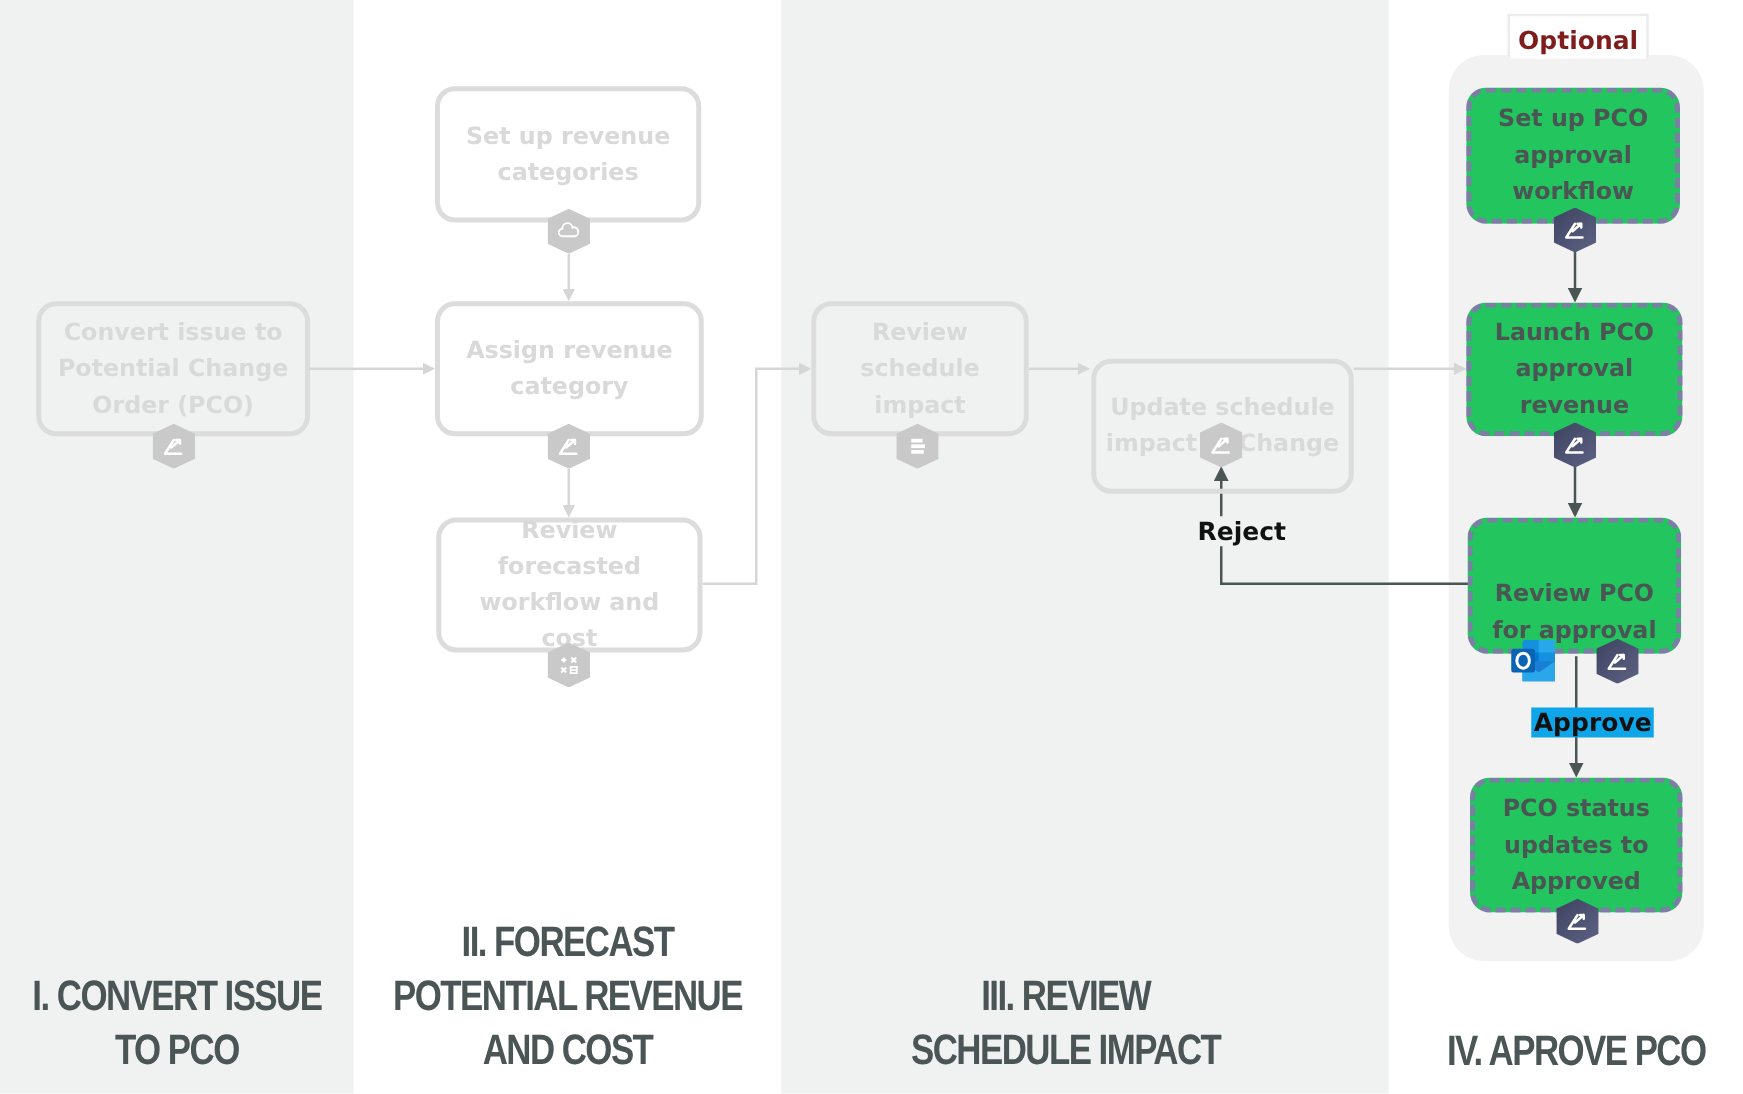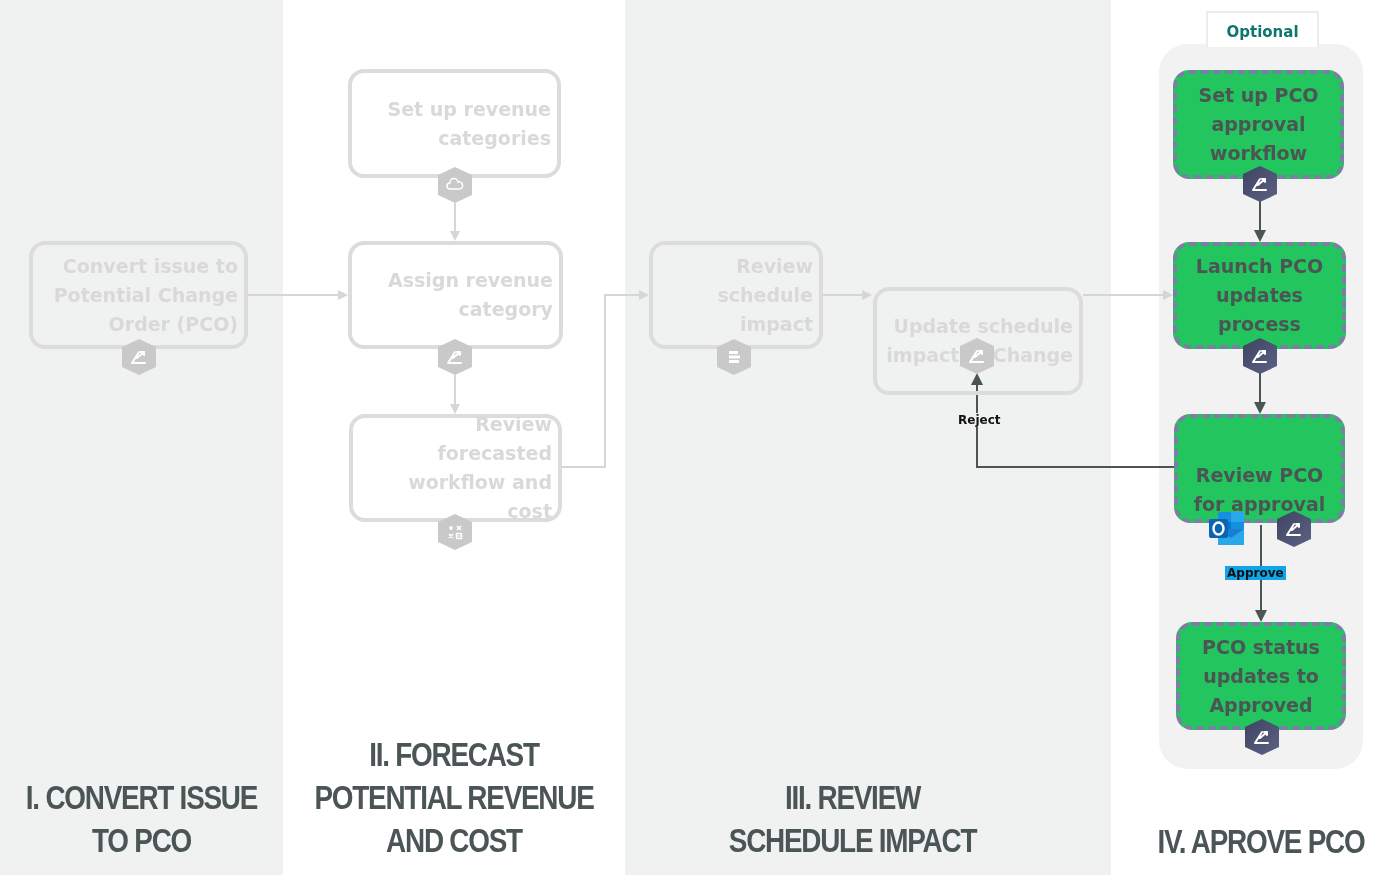--- a/index.html
+++ b/index.html
@@ -27,52 +27,52 @@
   .t4 { left: 1111px; width: 300px; top: 820px; }
 
   .optional-panel {
     position: absolute; left: 1159px; top: 44px; width: 204px; height: 725px;
     background: #f2f2f2; border-radius: 28px;
   }
   .optional-tab {
     position: absolute; left: 1206px; top: 11px; width: 113px; height: 36px;
     background: #ffffff; border: 2px solid #ececec; border-bottom: none;
     box-sizing: border-box; text-align: center;
-    font-family: "DejaVu Sans", sans-serif; font-size: 15px; font-weight: bold;
-    color: #0f766e; line-height: 38px;
+    font-family: "DejaVu Sans", sans-serif; font-size: 20px; font-weight: bold;
+    color: #7f1d1d; line-height: 38px;
   }
 
   .node {
     position: absolute; box-sizing: border-box;
     display: flex; align-items: center; justify-content: center; text-align: center;
     font-family: "DejaVu Sans", sans-serif; font-weight: bold;
     font-size: 19px; line-height: 29px; padding: 0 6px;
     border-radius: 16px;
   }
-  .node.faded { border: 4px solid #dcdcdc; color: #d9d9d9; background: transparent; text-align: right; }
+  .node.faded { border: 4px solid #dcdcdc; color: #d9d9d9; background: transparent; }
   .node.active { border: 4px dashed #7a7fa3; color: #4b5654; background: #22c55e; }
 
   .badge {
     position: absolute; width: 34px; height: 36px;
     clip-path: polygon(50% 0, 100% 22%, 100% 78%, 50% 100%, 0 78%, 0 22%);
     display: flex; align-items: center; justify-content: center;
   }
   .badge.faded { background: #c9c9c9; }
   .badge.active { background: linear-gradient(135deg, #3f4361, #5d6284); }
   .badge svg { width: 20px; height: 20px; }
 
   .outlook {
     position: absolute; left: 1208px; top: 511px; width: 38px; height: 36px;
   }
 
   svg.connectors { position: absolute; left: 0; top: 0; width: 1394px; height: 875px; pointer-events: none; }
 
   .edge-label {
     position: absolute; font-family: "DejaVu Sans", sans-serif; font-weight: bold;
-    font-size: 12px; color: #111; background: transparent; padding: 0 2px;
+    font-size: 20px; color: #111; background: transparent; padding: 0 2px;
   }
   .lbl-reject { left: 956px; top: 413px; background: #f0f2f1; }
   .lbl-approve { left: 1225px; top: 566px; background: #0ea5e9; }
 </style>
 </head>
 <body>
 
 <div class="lane lane-1"></div>
 <div class="lane lane-2"></div>
 <div class="lane lane-3"></div>
@@ -165,21 +165,21 @@
 <div class="node active" style="left:1173px;top:70px;width:171px;height:109px;">
   <span>Set up PCO approval workflow</span>
 </div>
 <div class="badge active" style="left:1243px;top:166px;">
   <svg viewBox="0 0 20 20">
       <path d="M3,16 L10,5 M3,16 L16,16 M8,11 L15,5 M12,5 L15,5 L15,8" stroke="#fff" stroke-width="2" fill="none" stroke-linecap="round" stroke-linejoin="round"></path>
     </svg>
 </div>
 
 <div class="node active" style="left:1173px;top:242px;width:173px;height:107px;">
-  <span>Launch PCO updates process</span>
+  <span>Launch PCO approval revenue</span>
 </div>
 <div class="badge active" style="left:1243px;top:338px;">
   <svg viewBox="0 0 20 20">
       <path d="M3,16 L10,5 M3,16 L16,16 M8,11 L15,5 M12,5 L15,5 L15,8" stroke="#fff" stroke-width="2" fill="none" stroke-linecap="round" stroke-linejoin="round"></path>
     </svg>
 </div>
 
 <div class="node active" style="left:1174px;top:414px;width:171px;height:109px;align-items:flex-end;">
   <span>Review PCO for approval</span>
 </div>

